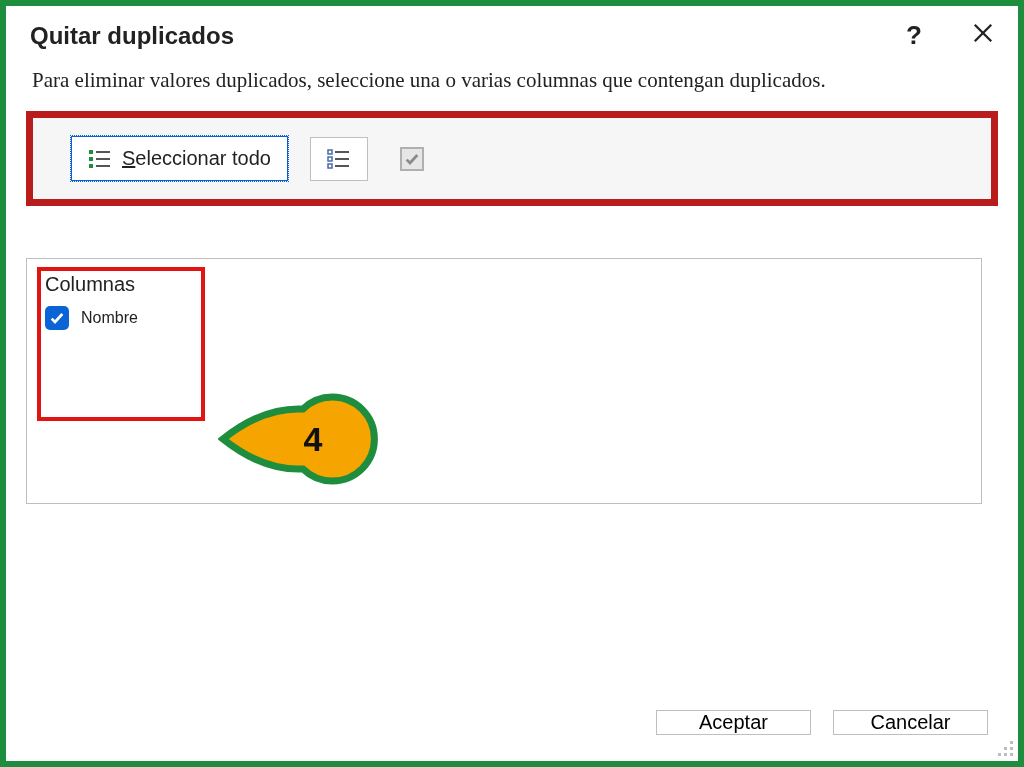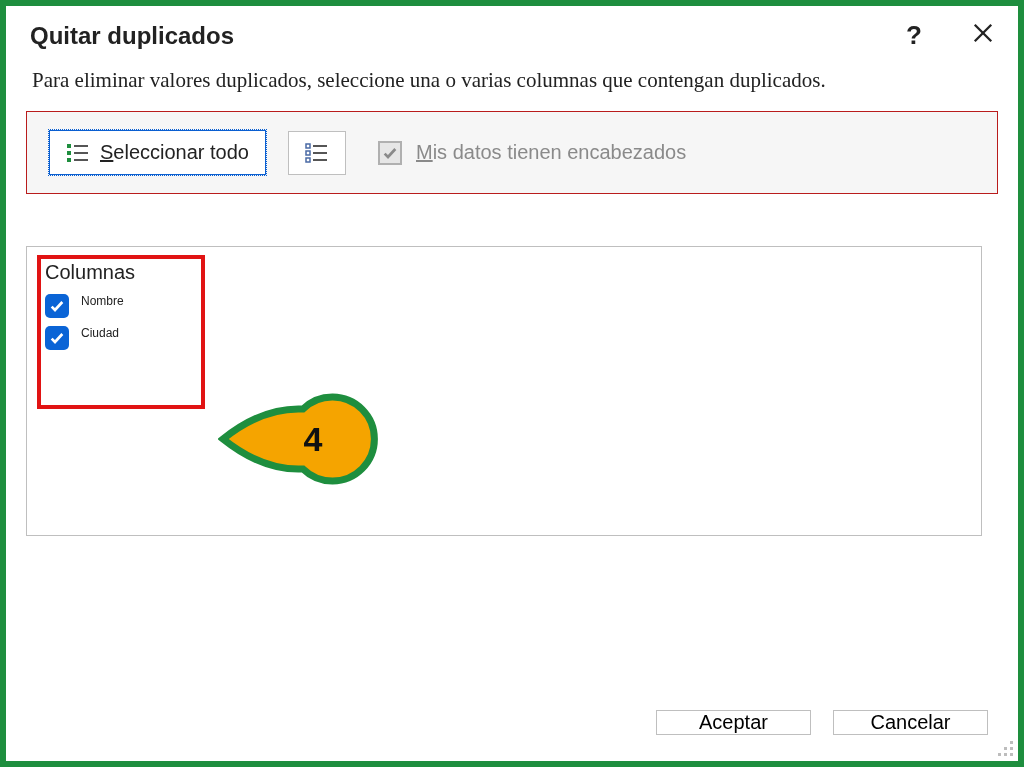--- a/index.html
+++ b/index.html
@@ -42,23 +42,23 @@
     .close-x svg { width: 22px; height: 22px; }
     .description {
       padding: 4px 26px 16px 26px;
       font-size: 21px;
       line-height: 1.45;
       color: #222;
       font-family: Liberation Serif, serif;
     }
     .controls-bar {
       margin: 0 20px;
-      border: 1px solid #b91c1c;
+      border: 7px solid #b91c1c;
       background: #f6f6f6;
-      padding: 18px 22px;
+      padding: 18px 38px;
       display: flex;
       align-items: center;
       gap: 22px;
     }
     .btn {
       display: inline-flex;
       align-items: center;
       gap: 10px;
       background: #fff;
       border: 1px solid #bfbfbf;
@@ -90,34 +90,35 @@
     .hdr-checkbox .cb svg { width: 16px; height: 16px; }
     .hdr-checkbox .lbl {
       font-size: 20px;
       color: #8a8a8a;
     }
     .hdr-checkbox .lbl .ul { text-decoration: underline; }
     .columns-panel {
       margin: 52px 36px 0 20px;
       border: 1px solid #bfbfbf;
       background: #fff;
-      height: 290px;
+      height: 246px;
       padding: 14px 18px;
       position: relative;
     }
     .columns-panel .col-title {
       font-size: 20px;
       color: #222;
       margin-bottom: 10px;
     }
     .col-item {
       display: flex;
+      align-items: center;
       gap: 12px;
       margin: 8px 0;
-      font-size: 12px;
+      font-size: 16px;
       color: #222;
     }
     .col-item .chk {
       width: 24px; height: 24px;
       background: #0a64d6;
       border-radius: 5px;
       display: inline-flex;
       align-items: center;
       justify-content: center;
     }
@@ -219,45 +220,36 @@
         </svg>
       </span>
     </button>
 
     <label class="hdr-checkbox">
       <span class="cb">
         <svg viewBox="0 0 24 24" fill="none" stroke="#8a8a8a" stroke-width="4">
           <polyline points="4,13 9,18 20,6"></polyline>
         </svg>
       </span>
-      <span class="lbl"><span class="ul">M</span><span>is datos tienen encabezados</span></span>
     </label>
   </div>
 
   <div class="columns-panel">
     <div class="highlight-box"></div>
     <div class="col-title">Columnas</div>
 
     <div class="col-item">
       <span class="chk">
         <svg viewBox="0 0 24 24" fill="none" stroke="#fff" stroke-width="4">
             <polyline points="4,13 9,18 20,6"></polyline>
           </svg>
       </span>
       <span>Nombre</span>
     </div>
 
-    <div class="col-item">
-      <span class="chk">
-        <svg viewBox="0 0 24 24" fill="none" stroke="#fff" stroke-width="4">
-            <polyline points="4,13 9,18 20,6"></polyline>
-          </svg>
-      </span>
-      <span>Ciudad</span>
-    </div>
   </div>
 
   <div class="callout">
     <svg width="170" height="100" viewBox="0 0 170 100">
       <path d="M 5 50 Q 45 18 85 20 A 42 42 0 1 1 85 80 Q 45 82 5 50 Z" fill="#f5a400" stroke="#1e8e3e" stroke-width="7"></path>
       <text x="95" y="62" font-family="Arial" font-size="34" font-weight="700" fill="#111" text-anchor="middle">4</text>
     </svg>
   </div>
 
   <div class="footer">

